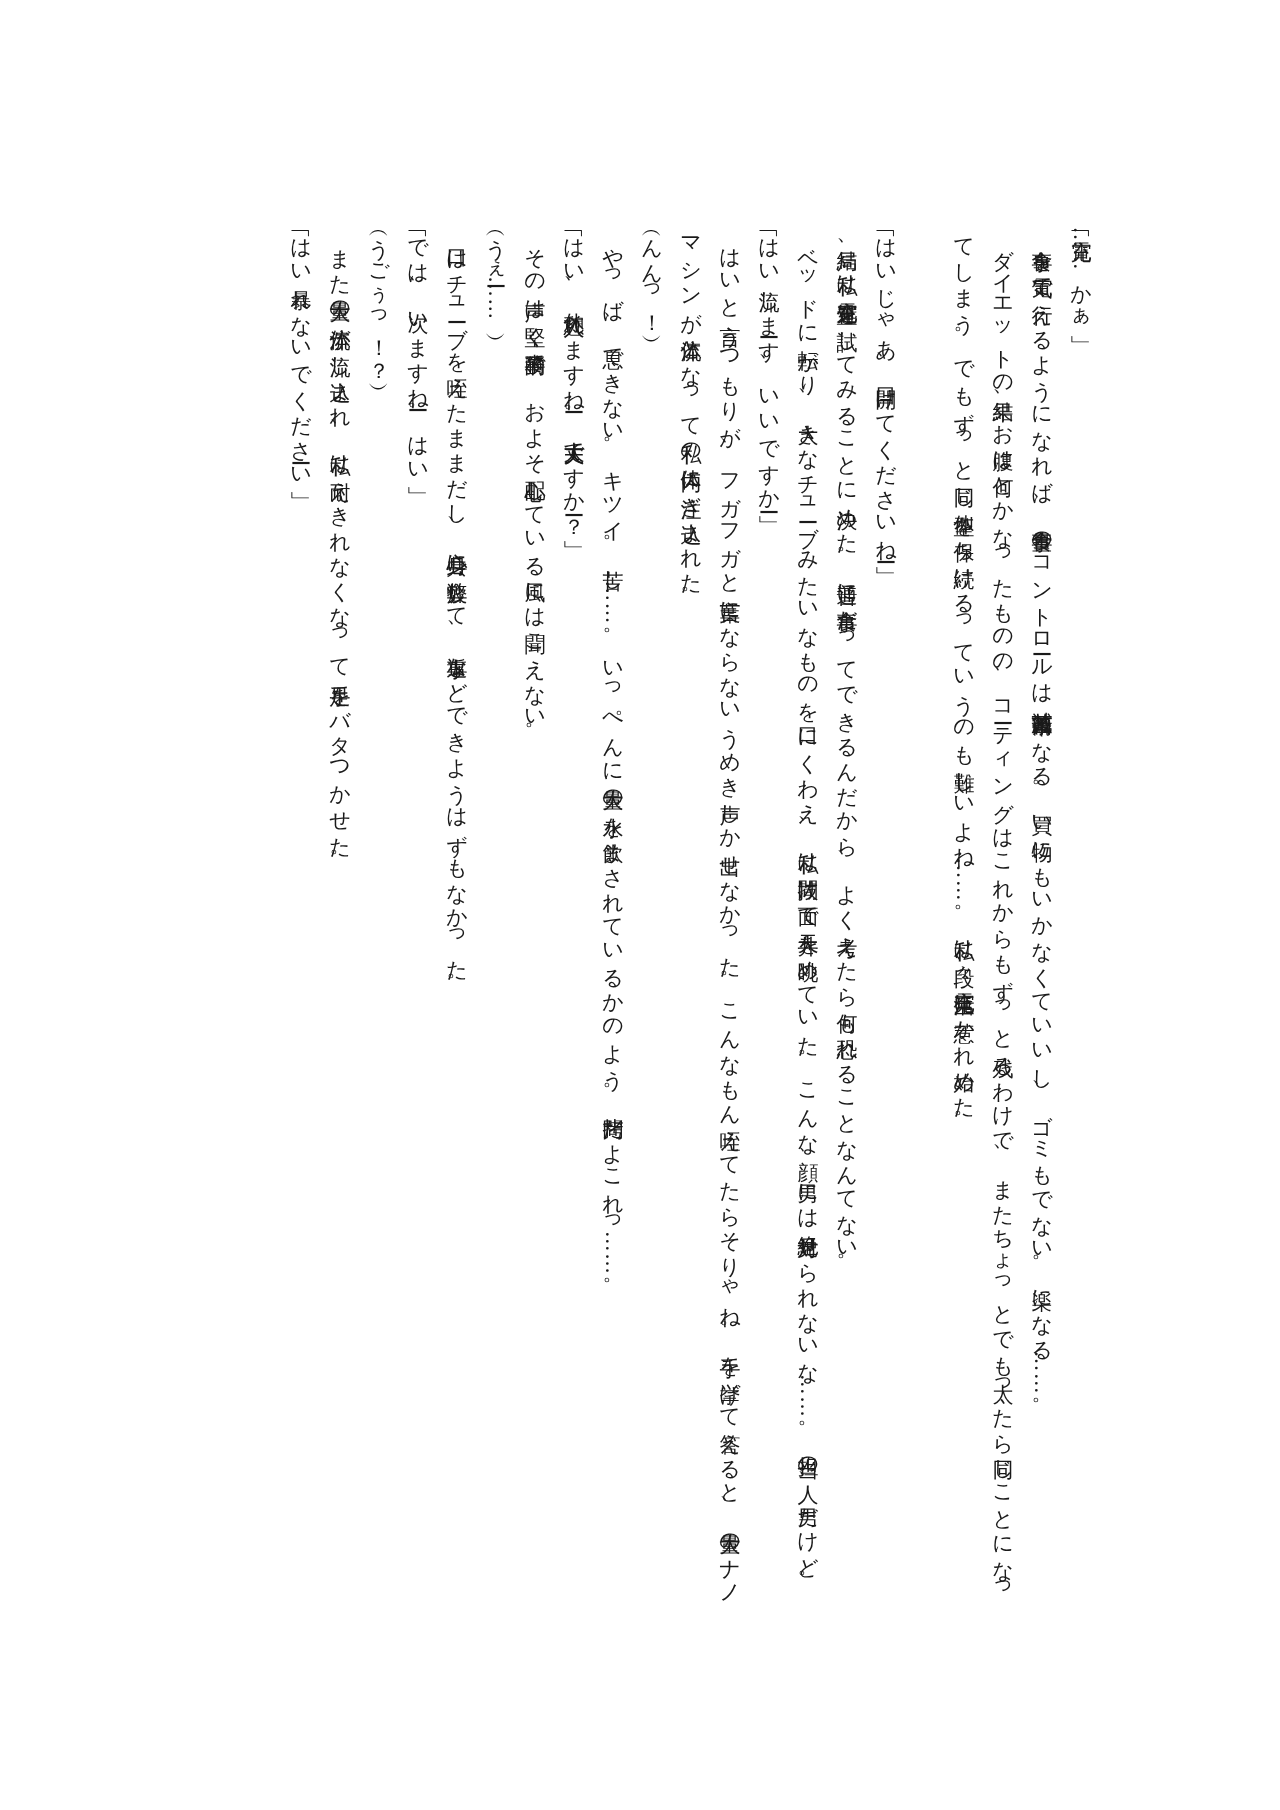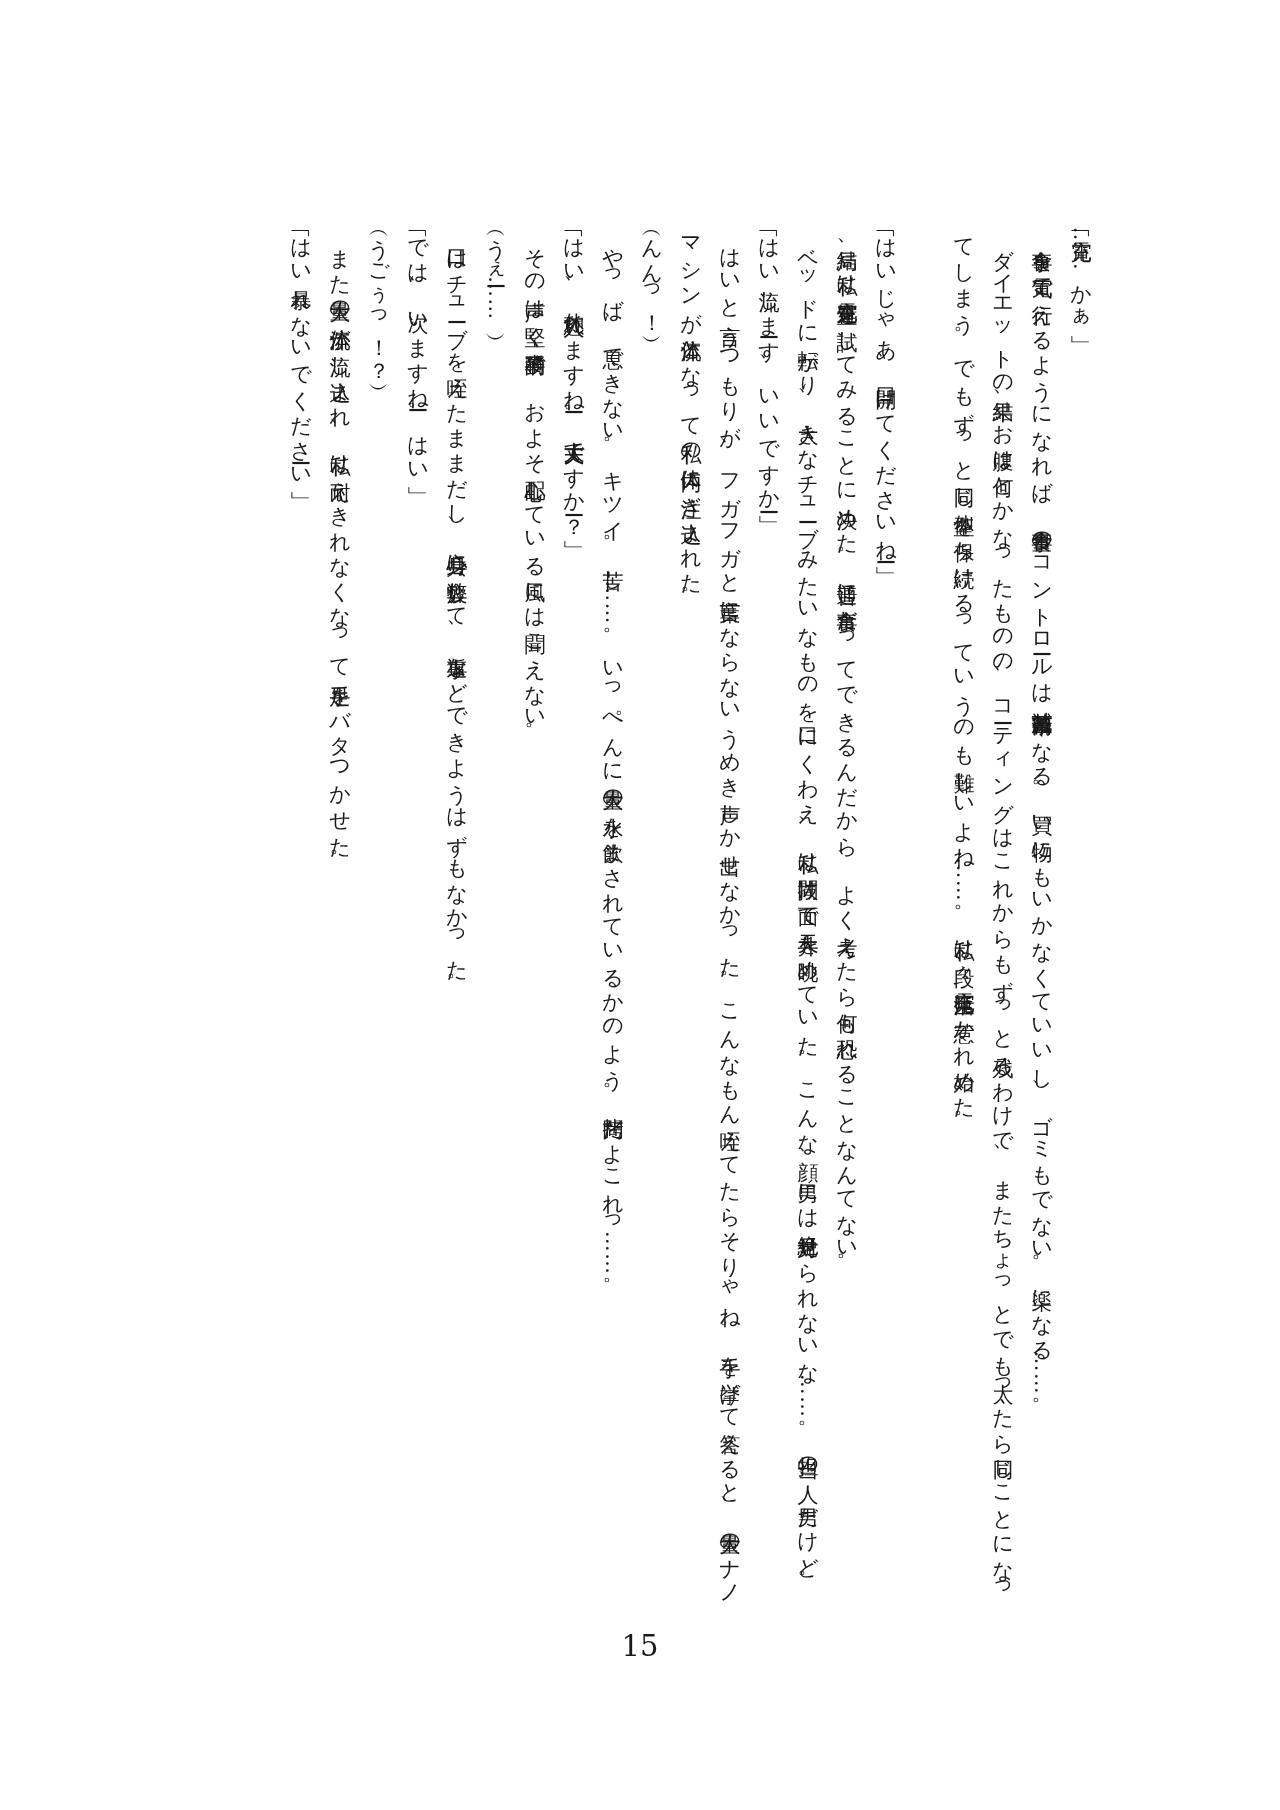--- a/index.html
+++ b/index.html
@@ -77,14 +77,13 @@
       <p class="para indent">やっば、息できない。キツイ。苦し……。いっぺんに大量の水を飲まされているかのよう。拷問だよこれっ……。</p>
       <p class="para">「はい、休憩入れますねー。大丈夫ですかー？」</p>
       <p class="para indent">その声は堅く事務的で、およそ心配している風には聞こえない。</p>
       <p class="para">（うぇー……）</p>
       <p class="para indent">口はチューブを咥えたままだし、心身共に疲弊して、返事などできようはずもなかった。</p>
       <p class="para">「では、次いますねー。はい」</p>
       <p class="para">（うごぅっ！？）</p>
       <p class="para indent">また大量の流体が流し込まれ、私は耐えきれなくなって手足をバタつかせた。</p>
       <p class="para">「はい暴れないでくださーい」</p>
     </div>
-  <div class="page-number">15</div>
 </div>
 
 </body></html>

